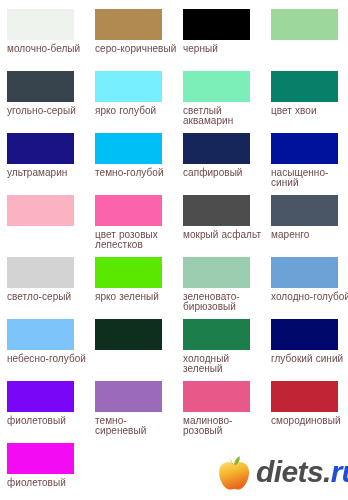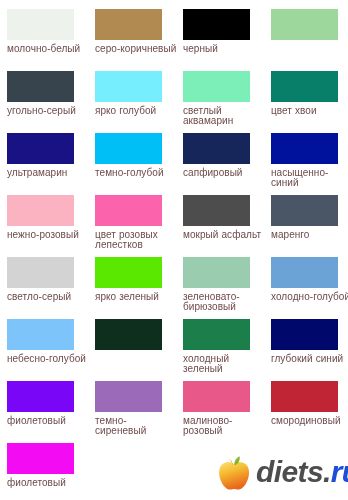--- a/index.html
+++ b/index.html
@@ -142,21 +142,20 @@
       <div class="swatch-cell">
         <span class="swatch-chip" style="background: rgb(22, 38, 91);"></span>
         <span class="swatch-label">сапфировый</span>
       </div>
       <div class="swatch-cell">
         <span class="swatch-chip" style="background: rgb(0, 17, 155);"></span>
         <span class="swatch-label">насыщенно-синий</span>
       </div>
       <div class="swatch-cell">
         <span class="swatch-chip" style="background: rgb(251, 179, 193);"></span>
-        <span class="swatch-label">нежно-розовый</span>
       </div>
       <div class="swatch-cell">
         <span class="swatch-chip" style="background: rgb(251, 99, 173);"></span>
         <span class="swatch-label">цвет розовых лепестков</span>
       </div>
       <div class="swatch-cell">
         <span class="swatch-chip" style="background: rgb(77, 77, 77);"></span>
         <span class="swatch-label">мокрый асфальт</span>
       </div>
       <div class="swatch-cell">

